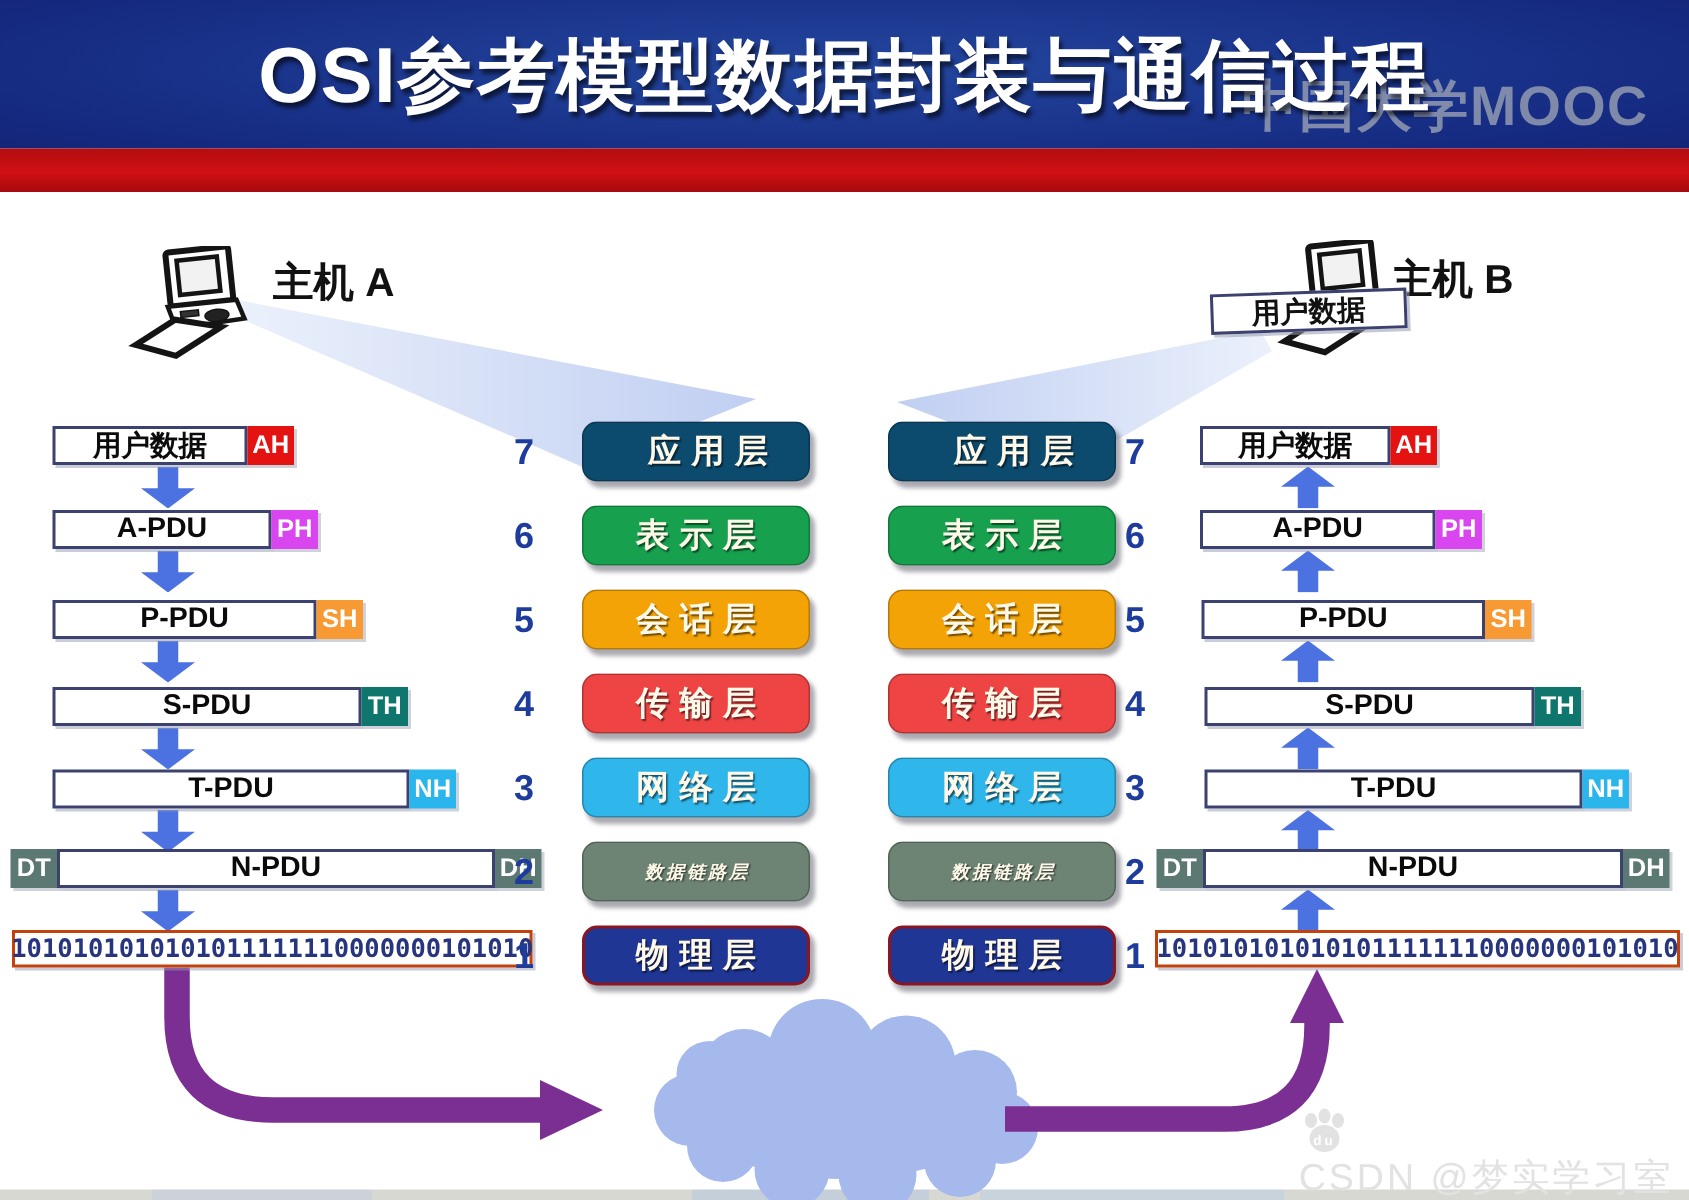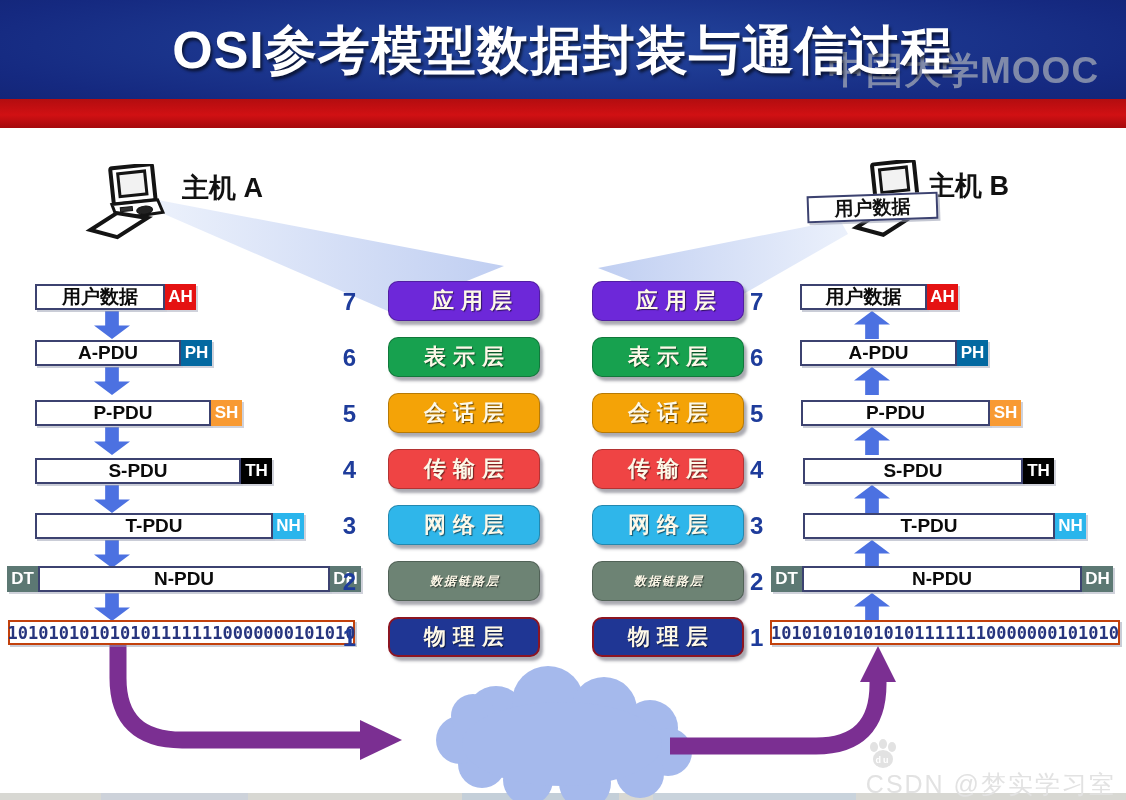--- a/index.html
+++ b/index.html
@@ -22,37 +22,37 @@
     background:#fff;border:2px solid #3c4270;box-shadow:2px 2px 0 rgba(150,155,175,.55);
     display:flex;align-items:center;justify-content:center;font-size:19px;font-weight:bold;
     color:#111;transform:rotate(-2deg);box-sizing:border-box;}
   
   .pdu-row{position:absolute;display:flex;align-items:stretch;height:26px;z-index:3;}
   .pdu-box{background:#fff;border:2px solid #3c4270;box-shadow:2px 2px 0 rgba(150,155,175,.5);
     display:flex;align-items:center;justify-content:center;font-weight:bold;font-size:19px;
     color:#0b0b0b;box-sizing:border-box;}
   .pdu-tag{width:31px;display:flex;align-items:center;justify-content:center;color:#fff;
     font-weight:bold;font-size:17px;box-sizing:border-box;box-shadow:2px 2px 0 rgba(150,155,175,.45);}
-  .tag-ah{background:#e51212;} .tag-ph{background:#0369a1;} .tag-sh{background:#f89a33;}
-  .tag-th{background:#000000;} .tag-nh{background:#2ab5ec;} .tag-dl{background:#5c7873;}
+  .tag-ah{background:#e51212;} .tag-ph{background:#d946ef;} .tag-sh{background:#f89a33;}
+  .tag-th{background:#0f766e;} .tag-nh{background:#2ab5ec;} .tag-dl{background:#5c7873;}
   .binary-box{background:#fff;border:2px solid #c2410c;box-shadow:2px 2px 0 rgba(150,155,175,.5);
     display:flex;align-items:center;justify-content:center;box-sizing:border-box;
     font-family:"DejaVu Sans Mono",monospace;font-size:17px;font-weight:bold;color:#27357e;}
   
   .arr{position:absolute;width:36px;height:28px;background:#4c71e1;z-index:2;
     clip-path:polygon(31% 0,69% 0,69% 52%,100% 52%,50% 100%,0 52%,31% 52%);}
   .arr.up{transform:scaleY(-1);}
   
   .layer-box{position:absolute;width:152px;height:40px;border-radius:10px;z-index:3;
     display:flex;align-items:center;justify-content:center;color:#fdf8e8;font-weight:bold;
     font-size:22px;letter-spacing:7px;text-indent:7px;
     box-shadow:3px 4px 3px rgba(85,85,100,.5);border:1px solid rgba(0,0,0,.25);
     text-shadow:1px 1px 1px rgba(0,0,0,.55);box-sizing:border-box;}
   .layer-box.long{font-size:12px;letter-spacing:2px;text-indent:2px;font-style:italic;}
-  .lc-7{background:#6d28d9;padding-left:16px;} .lc-6{background:#17a14f;} .lc-5{background:#f4a307;}
+  .lc-7{background:#0c4a6e;padding-left:16px;} .lc-6{background:#17a14f;} .lc-5{background:#f4a307;}
   .lc-4{background:#ef4444;} .lc-3{background:#2fb6ea;} .lc-2{background:#6d8374;}
   .lc-1{background:#1f3694;border:2px solid #8c1522;}
   .layer-num{position:absolute;width:28px;font-size:24px;font-weight:bold;color:#1e3c9b;z-index:3;}
   .num-left{left:328px;text-align:right;}
   .num-right{left:750px;text-align:left;}
   
   #cloud-label{position:absolute;left:498px;top:718px;width:120px;text-align:center;z-index:4;
     font-size:40px;font-weight:bold;color:#f8f546;letter-spacing:4px;
     text-shadow:1px 2px 0 #cdc71e;}
   

